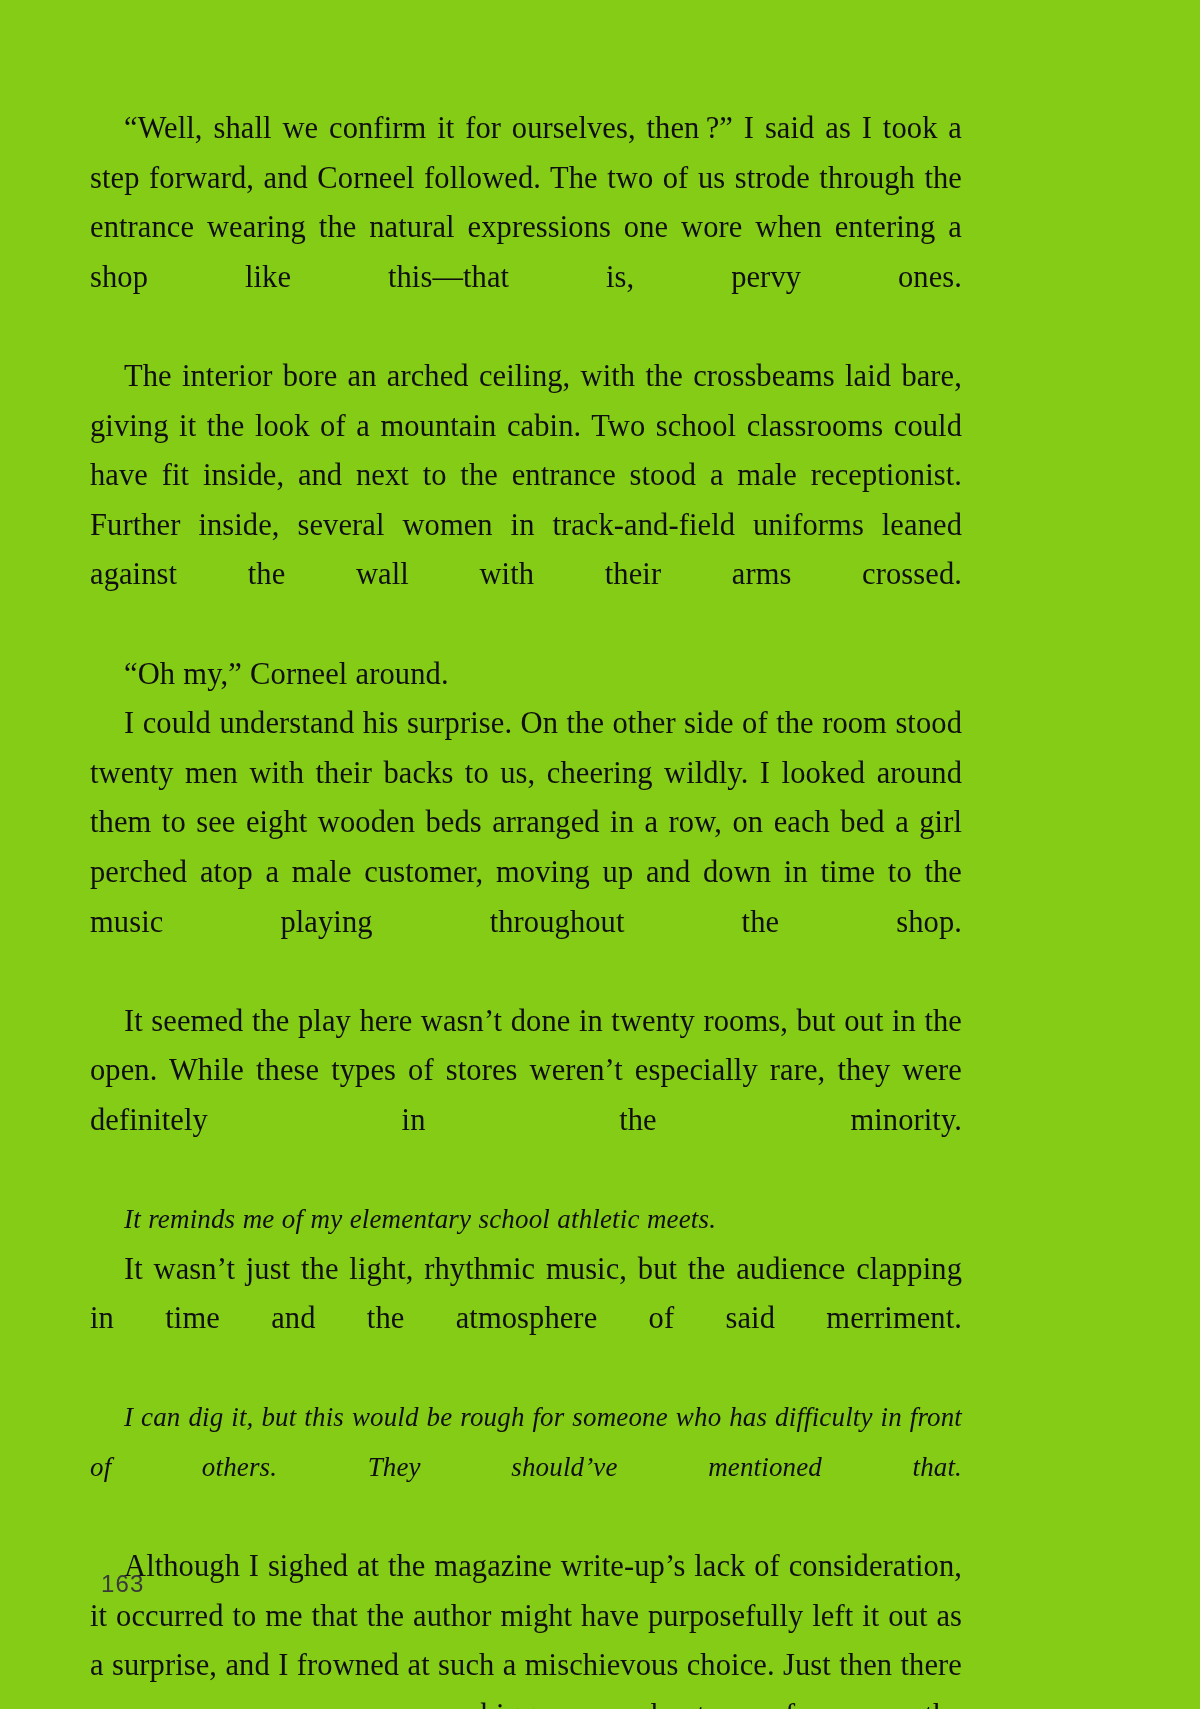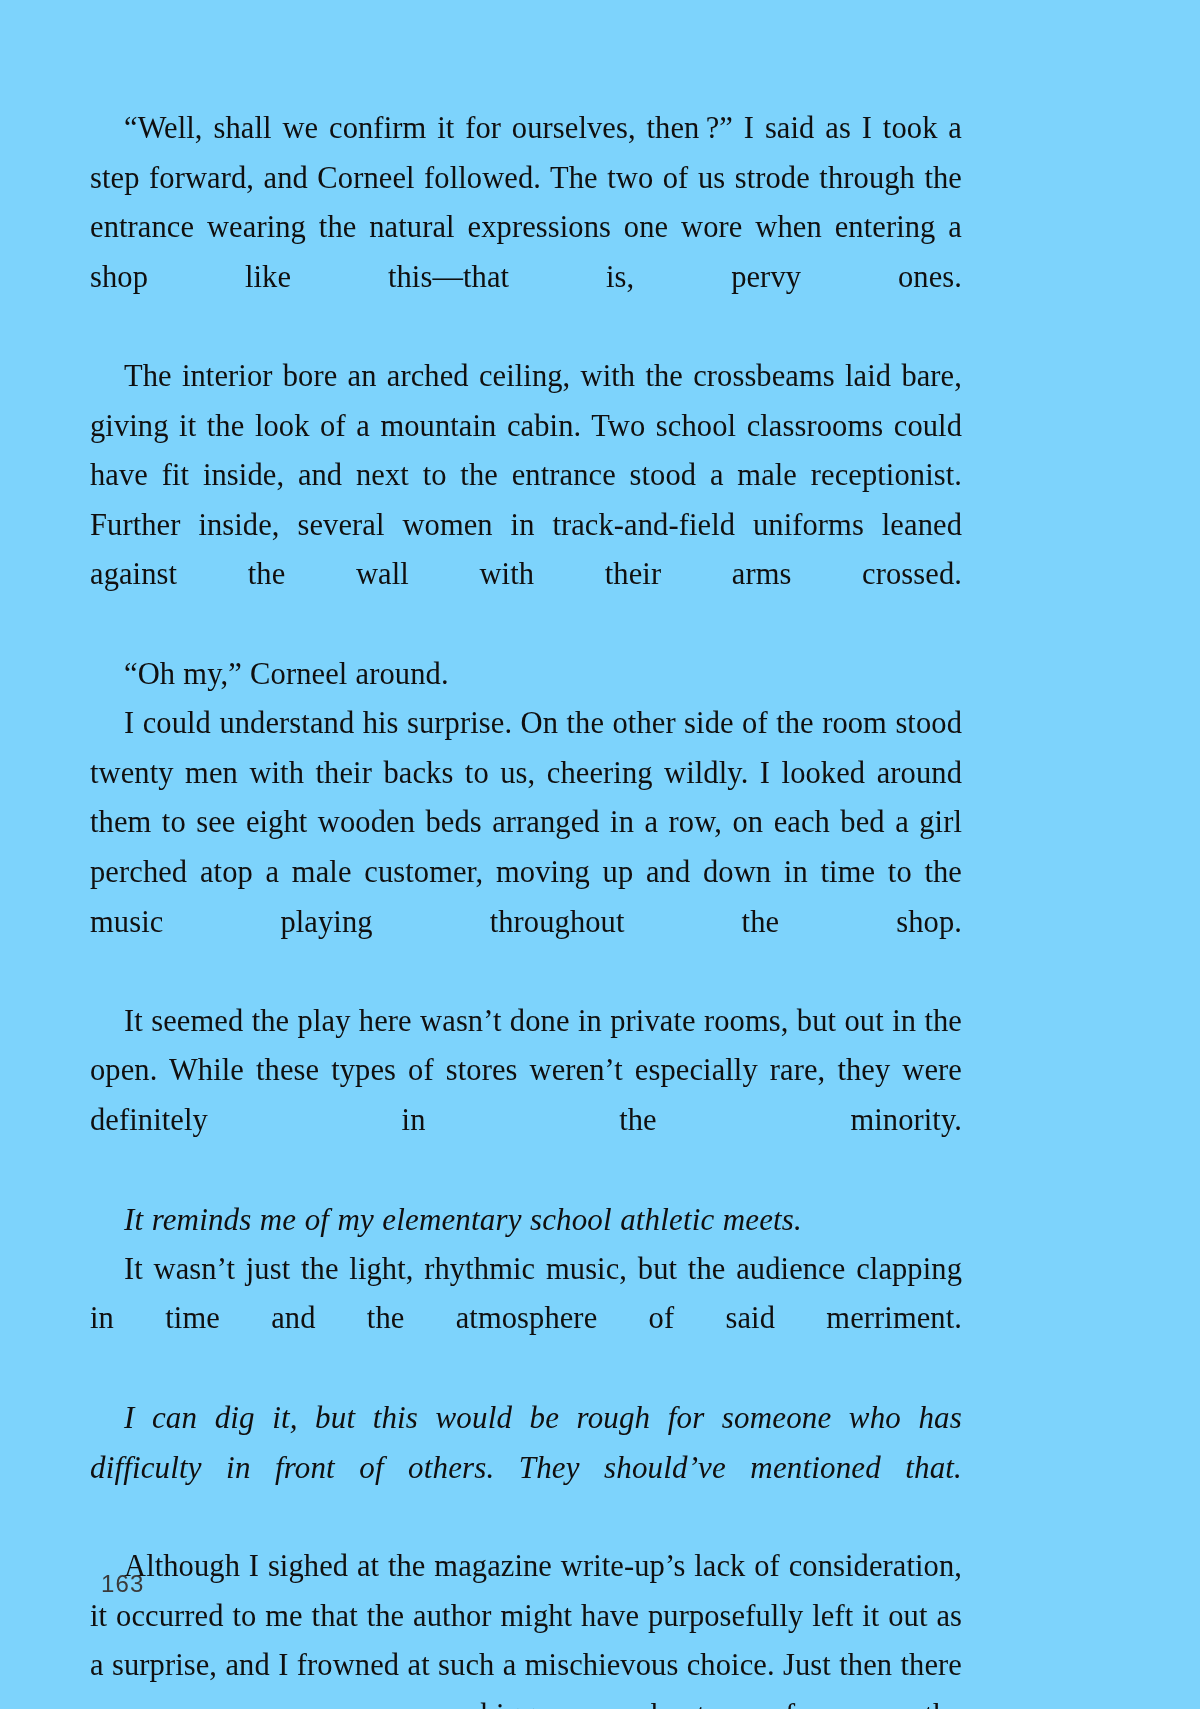--- a/index.html
+++ b/index.html
@@ -12,21 +12,21 @@
     background: #ffffff;
     font-family: "Liberation Serif", "DejaVu Serif", serif;
     color: #111111;
     overflow: hidden;
   }
 
   .page {
     position: relative;
     width: 1200px;
     height: 1709px;
-    background: #7dd3fc;
+    background: #84cc16;
     box-sizing: border-box;
   }
 
   .text-block {
     position: absolute;
     left: 90px;
     top: 104px;
     width: 872px;
   }
 
@@ -43,21 +43,21 @@
     -webkit-hyphens: manual;
     color: #100f0f;
   }
 
   p.para.indent {
     text-indent: 34px;
   }
 
   p.para.italic {
     font-style: italic;
-    font-size: 31px;
+    font-size: 27px;
     letter-spacing: 0.15px;
   }
 
   
   p.para::after {
     content: "";
     display: inline-block;
     width: 100%;
   }
   p.para.nojustify::after {
@@ -84,21 +84,21 @@
   <div class="text-block">
 
     <p class="para indent">“Well, shall we confirm it for ourselves, then ?” I said as I took a step forward, and Corneel followed. The two of us strode through the entrance wearing the natural expressions one wore when entering a shop like this—that is, pervy ones.</p>
 
     <p class="para indent">The interior bore an arched ceiling, with the crossbeams laid bare, giving it the look of a mountain cabin. Two school classrooms could have fit inside, and next to the entrance stood a male receptionist. Further inside, several women in track-and-field uniforms leaned against the wall with their arms crossed.</p>
 
     <p class="para indent nojustify">“Oh my,” Corneel around.</p>
 
     <p class="para indent">I could understand his surprise. On the other side of the room stood twenty men with their backs to us, cheering wildly. I looked around them to see eight wooden beds arranged in a row, on each bed a girl perched atop a male customer, moving up and down in time to the music playing throughout the shop.</p>
 
-    <p class="para indent">It seemed the play here wasn’t done in private rooms, but out in the open. While these types of stores weren’t especially rare, they were definitely in the minority.</p>
+    <p class="para indent">It seemed the play here wasn’t done in twenty rooms, but out in the open. While these types of stores weren’t especially rare, they were definitely in the minority.</p>
 
     <p class="para indent italic nojustify">It reminds me of my elementary school athletic meets.</p>
 
     <p class="para indent">It wasn’t just the light, rhythmic music, but the audience clapping in time and the atmosphere of said merriment.</p>
 
     <p class="para indent italic">I can dig it, but this would be rough for someone who has difficulty in front of others. They should’ve mentioned that.</p>
 
     <p class="para indent">Although I sighed at the magazine write-up’s lack of consideration, it occurred to me that the author might have purposefully left it out as a surprise, and I frowned at such a mischievous choice. Just then there came an even bigger shout from the</p>
 
   </div>

